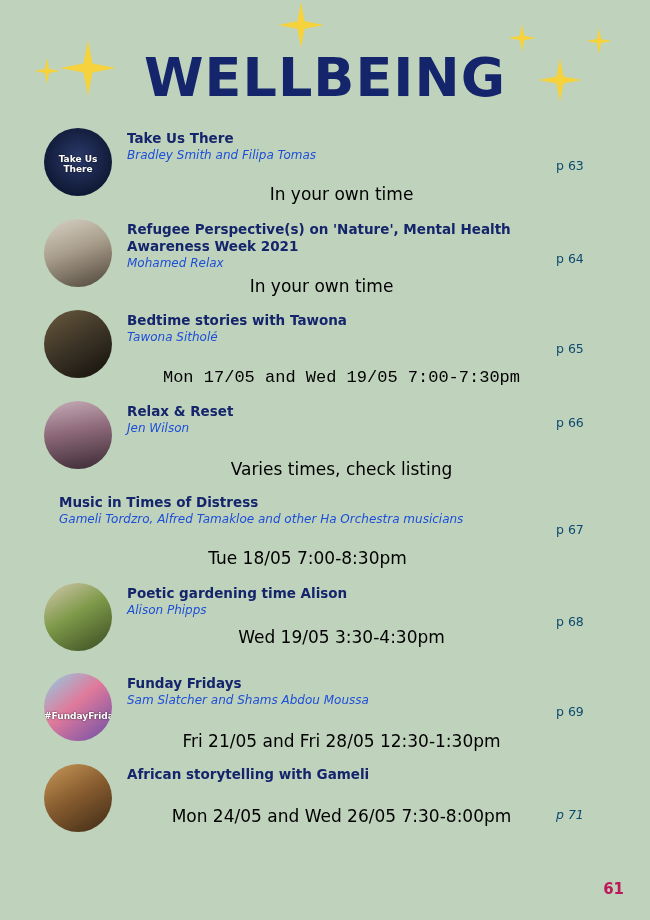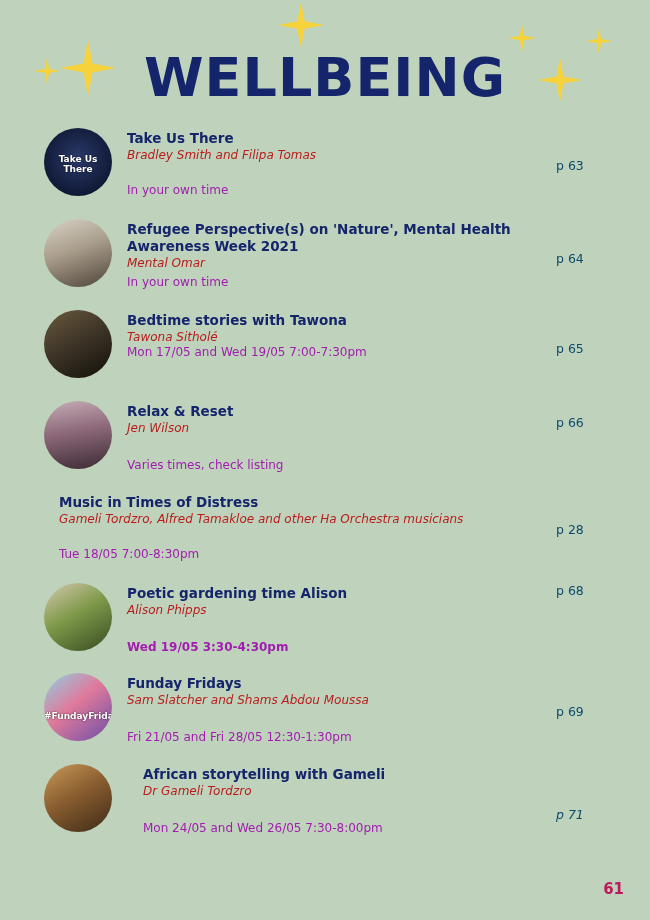--- a/index.html
+++ b/index.html
@@ -79,29 +79,30 @@
   .ev-title {
     font-size: 13.5px;
     font-weight: bold;
     color: #15256b;
     line-height: 1.25;
     margin: 0 0 1px 0;
   }
   .ev-people {
     font-size: 12px;
     font-style: italic;
-    color: #b91c1c;
+    color: #1d4ed8;
     line-height: 1.3;
     margin: 0;
   }
   .ev-time {
-    font-size: 12px;
-    color: #a21caf;
+    font-size: 17px;
+    color: #000000;
     margin: 0;
     line-height: 1.3;
+    text-align: center;
   }
   .page-ref {
     flex: 0 0 54px;
     text-align: left;
     font-size: 12.5px;
     color: #0c4a6e;
   }
 
   .folio {
     position: absolute;
@@ -171,34 +172,34 @@
     </div>
     <div class="page-ref" style="margin-top:30px;">p 63</div>
   </div>
 
   <div class="listing" style="top:219px;">
     <div class="thumb img-room">
       <div class="cap" style="top:26px;"></div>
     </div>
     <div class="details">
       <p class="ev-title">Refugee Perspective(s) on 'Nature', Mental Health Awareness Week 2021</p>
-      <p class="ev-people">Mental Omar</p>
+      <p class="ev-people">Mohamed Relax</p>
       <p class="ev-time" style="margin-top:4px;">In your own time</p>
     </div>
     <div class="page-ref" style="margin-top:32px;margin-left:40px;">p 64</div>
   </div>
 
   <div class="listing" style="top:310px;">
     <div class="thumb img-basket">
       <div class="cap" style="top:26px;"></div>
     </div>
     <div class="details">
       <p class="ev-title">Bedtime stories with Tawona</p>
       <p class="ev-people">Tawona Sitholé</p>
-      <p class="ev-time" style="">Mon 17/05 and Wed 19/05 7:00-7:30pm</p>
+      <p class="ev-time" style="margin-top:22px;font-family:Liberation Mono, monospace;">Mon 17/05 and Wed 19/05 7:00-7:30pm</p>
     </div>
     <div class="page-ref" style="margin-top:31px;">p 65</div>
   </div>
 
   <div class="listing" style="top:401px;">
     <div class="thumb img-yoga">
       <div class="cap" style="top:26px;"></div>
     </div>
     <div class="details">
       <p class="ev-title">Relax &amp; Reset</p>
@@ -207,54 +208,53 @@
     </div>
     <div class="page-ref" style="margin-top:14px;">p 66</div>
   </div>
 
   <div class="listing" style="top:492px;">
     <div class="details">
       <p class="ev-title">Music in Times of Distress</p>
       <p class="ev-people">Gameli Tordzro, Alfred Tamakloe and other Ha Orchestra musicians</p>
       <p class="ev-time" style="margin-top:20px;">Tue 18/05 7:00-8:30pm</p>
     </div>
-    <div class="page-ref" style="margin-top:30px;">p 28</div>
+    <div class="page-ref" style="margin-top:30px;">p 67</div>
   </div>
 
   <div class="listing" style="top:583px;">
     <div class="thumb img-garden">
       <div class="cap" style="top:26px;"></div>
     </div>
     <div class="details">
       <p class="ev-title">Poetic gardening time Alison</p>
       <p class="ev-people">Alison Phipps</p>
-      <p class="ev-time" style="margin-top:22px;font-weight:bold;">Wed 19/05 3:30-4:30pm</p>
-    </div>
-    <div class="page-ref" style="">p 68</div>
+      <p class="ev-time" style="margin-top:8px;">Wed 19/05 3:30-4:30pm</p>
+    </div>
+    <div class="page-ref" style="margin-top:31px;">p 68</div>
   </div>
 
   <div class="listing" style="top:673px;">
     <div class="thumb img-friday">
       <div class="cap" style="top:38px;">#FundayFriday</div>
     </div>
     <div class="details">
       <p class="ev-title">Funday Fridays</p>
       <p class="ev-people">Sam Slatcher and Shams Abdou Moussa</p>
       <p class="ev-time" style="margin-top:22px;">Fri 21/05 and Fri 28/05 12:30-1:30pm</p>
     </div>
     <div class="page-ref" style="margin-top:31px;">p 69</div>
   </div>
 
-  <div class="listing" style="top:764px;gap:16px;">
+  <div class="listing" style="top:764px;">
     <div class="thumb img-story">
       <div class="cap" style="top:26px;"></div>
     </div>
     <div class="details">
       <p class="ev-title">African storytelling with Gameli</p>
-      <p class="ev-people">Dr Gameli Tordzro</p>
       <p class="ev-time" style="margin-top:22px;">Mon 24/05 and Wed 26/05 7:30-8:00pm</p>
     </div>
     <div class="page-ref" style="margin-top:43px;font-style:italic;">p 71</div>
   </div>
 
   <div class="folio">61</div>
 
 </div>
 
 </body></html>

